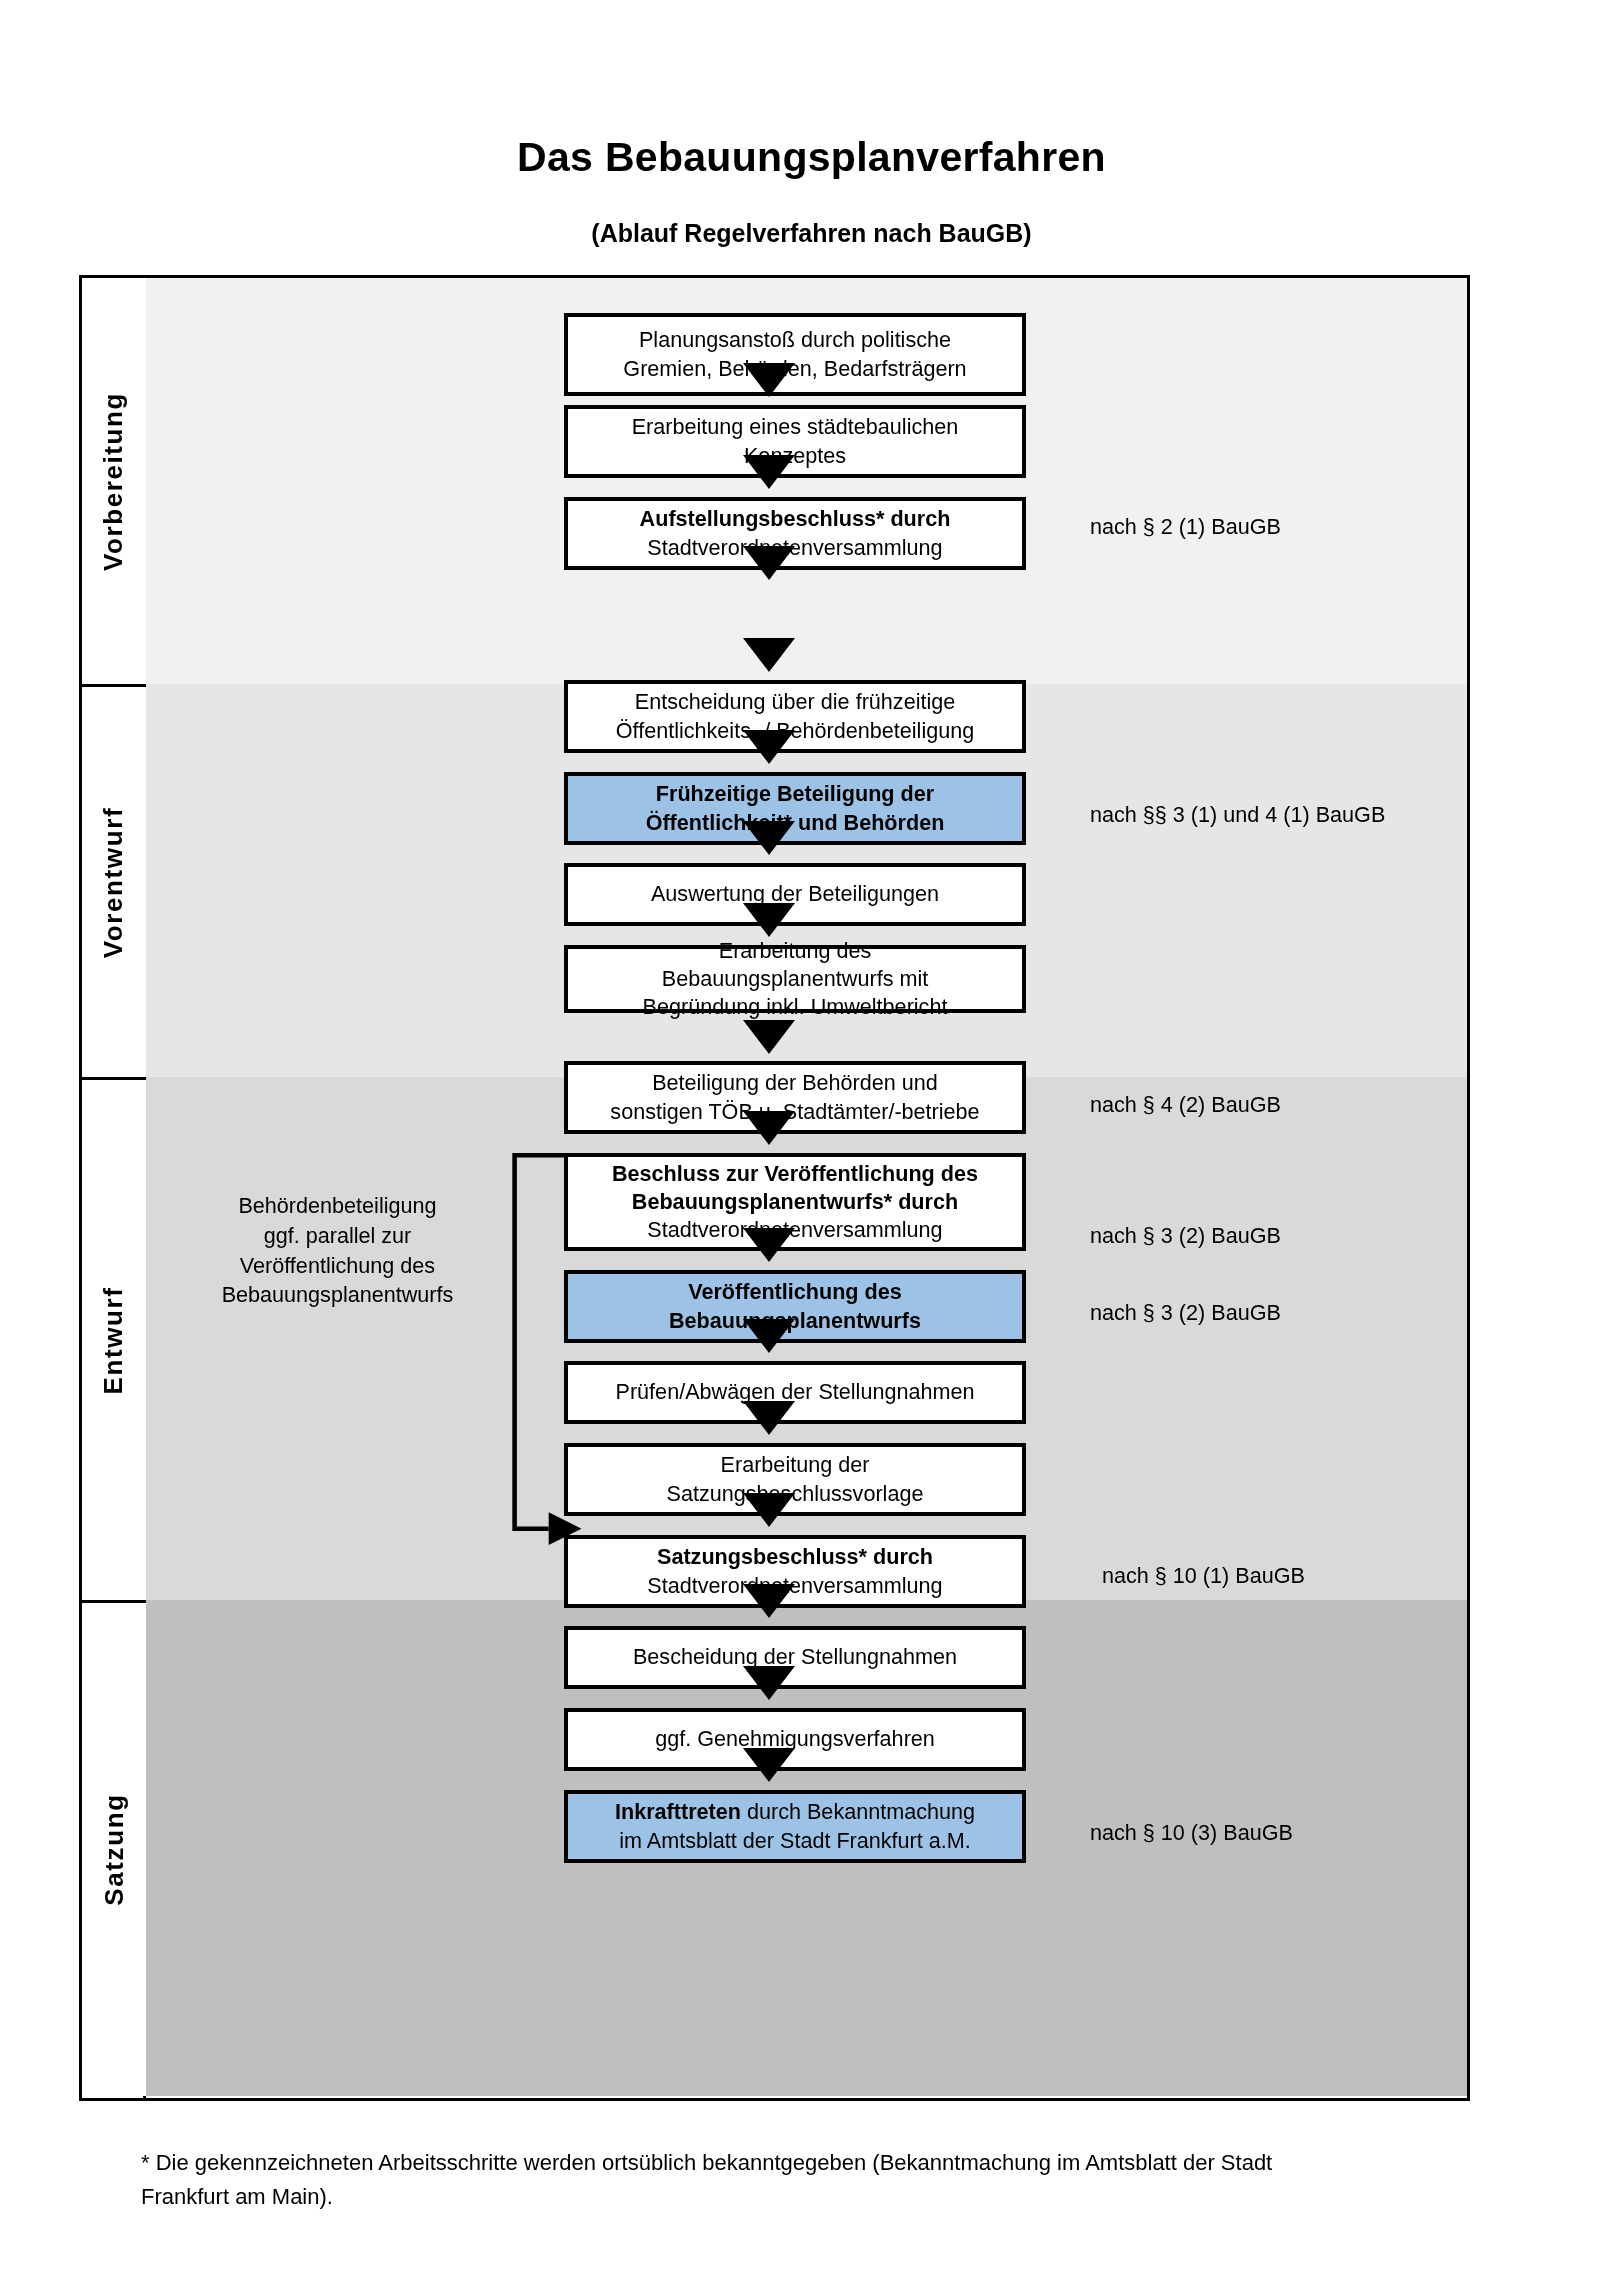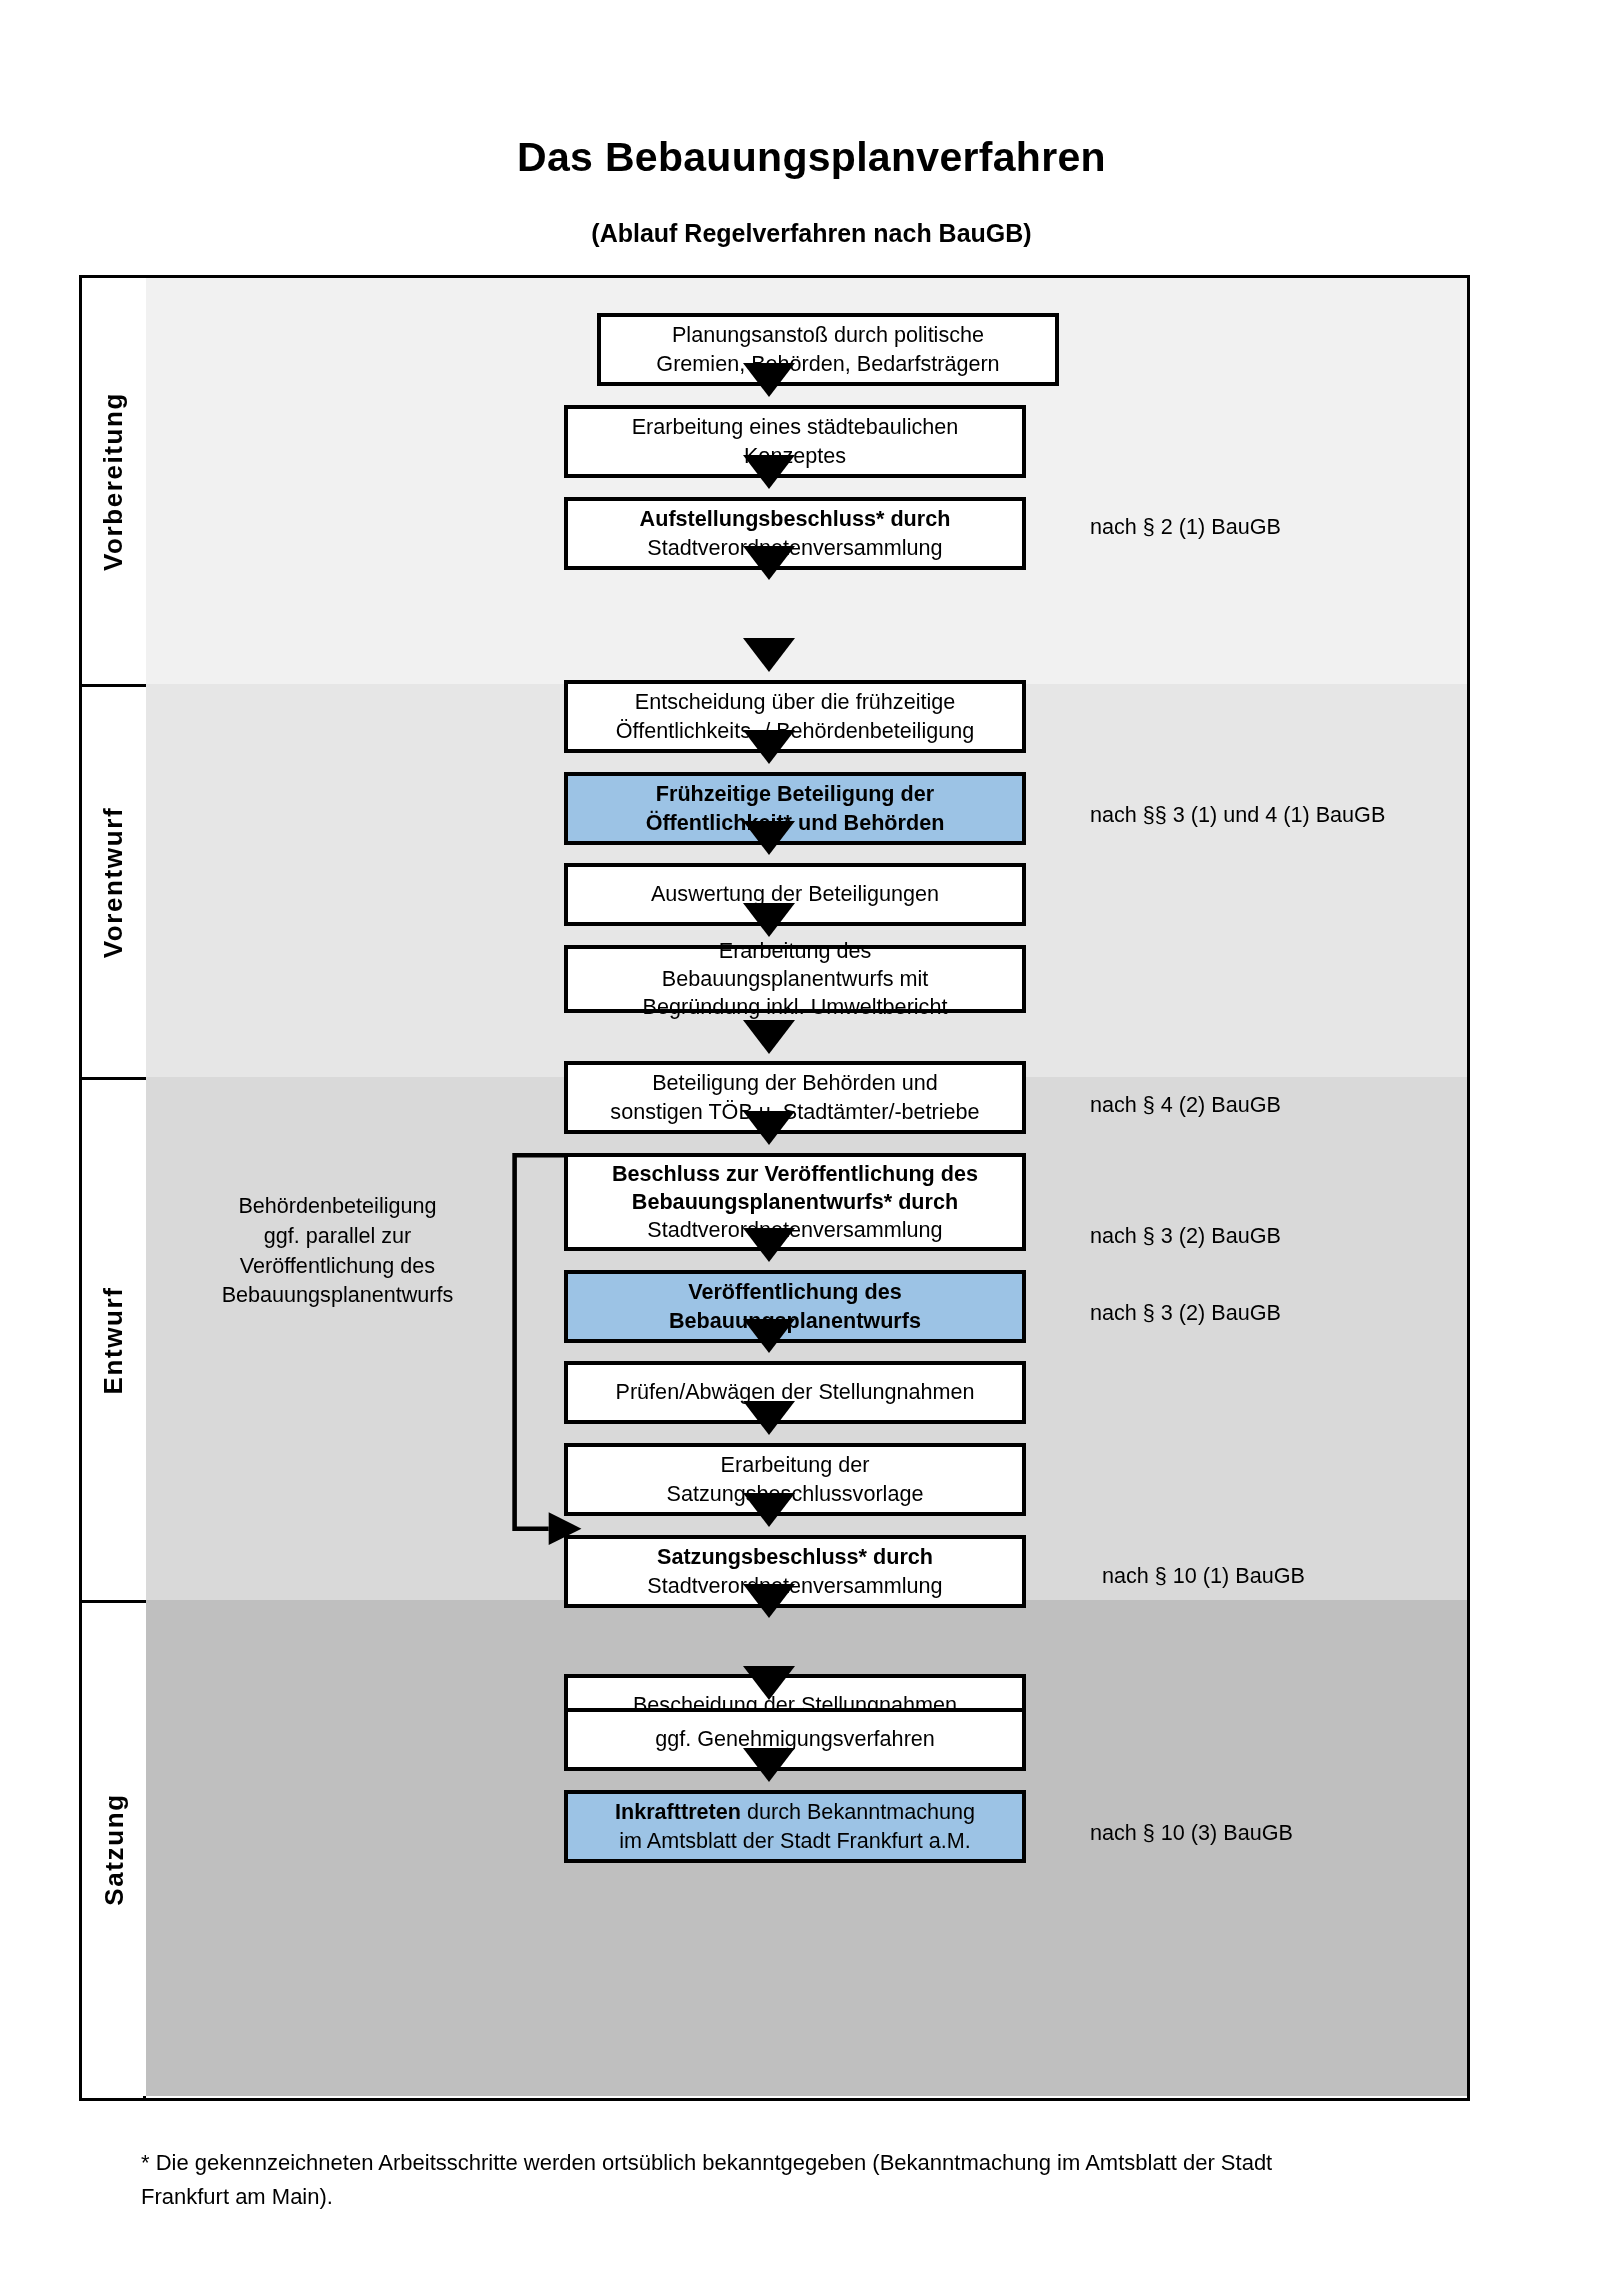--- a/index.html
+++ b/index.html
@@ -149,21 +149,21 @@
     <span class="ln">ggf. parallel zur</span>
     <span class="ln">Veröffentlichung des</span>
     <span class="ln">Bebauungsplanentwurfs</span>
   </div>
 
   <svg id="bracket" viewBox="0 0 2113 2778" preserveAspectRatio="none">
     <path d="M 736 1339 L 660 1339 L 660 1909 L 712 1909" fill="none" stroke="#000" stroke-width="7"></path>
     <polygon points="712,1884 762,1909 712,1934" fill="#000"></polygon>
   </svg>
 
-  <div class="node" style="top:35px;height:73px;margin-left:33px;">
+  <div class="node" style="top:35px;height:83px;">
     <span class="ln">Planungsanstoß durch politische</span>
     <span class="ln">Gremien, Behörden, Bedarfsträgern</span>
   </div>
   <div class="arrow" style="top:85px;"></div>
 
   <div class="node" style="top:127px;height:73px;">
     <span class="ln">Erarbeitung eines städtebaulichen</span>
     <span class="ln">Konzeptes</span>
   </div>
   <div class="arrow" style="top:177px;"></div>
@@ -229,21 +229,21 @@
     <span class="ln">Satzungsbeschlussvorlage</span>
   </div>
   <div class="arrow" style="top:1215px;"></div>
 
   <div class="node" style="top:1257px;height:73px;">
     <span class="ln b">Satzungsbeschluss* durch</span>
     <span class="ln">Stadtverordnetenversammlung</span>
   </div>
   <div class="arrow" style="top:1306px;"></div>
 
-  <div class="node" style="top:1396px;height:63px;text-decoration:underline;">
+  <div class="node" style="top:1348px;height:63px;">
     <span class="ln">Bescheidung der Stellungnahmen</span>
   </div>
   <div class="arrow" style="top:1388px;"></div>
 
   <div class="node" style="top:1430px;height:63px;">
     <span class="ln">ggf. Genehmigungsverfahren</span>
   </div>
   <div class="arrow" style="top:1470px;"></div>
 
   <div class="node blue" style="top:1512px;height:73px;">

